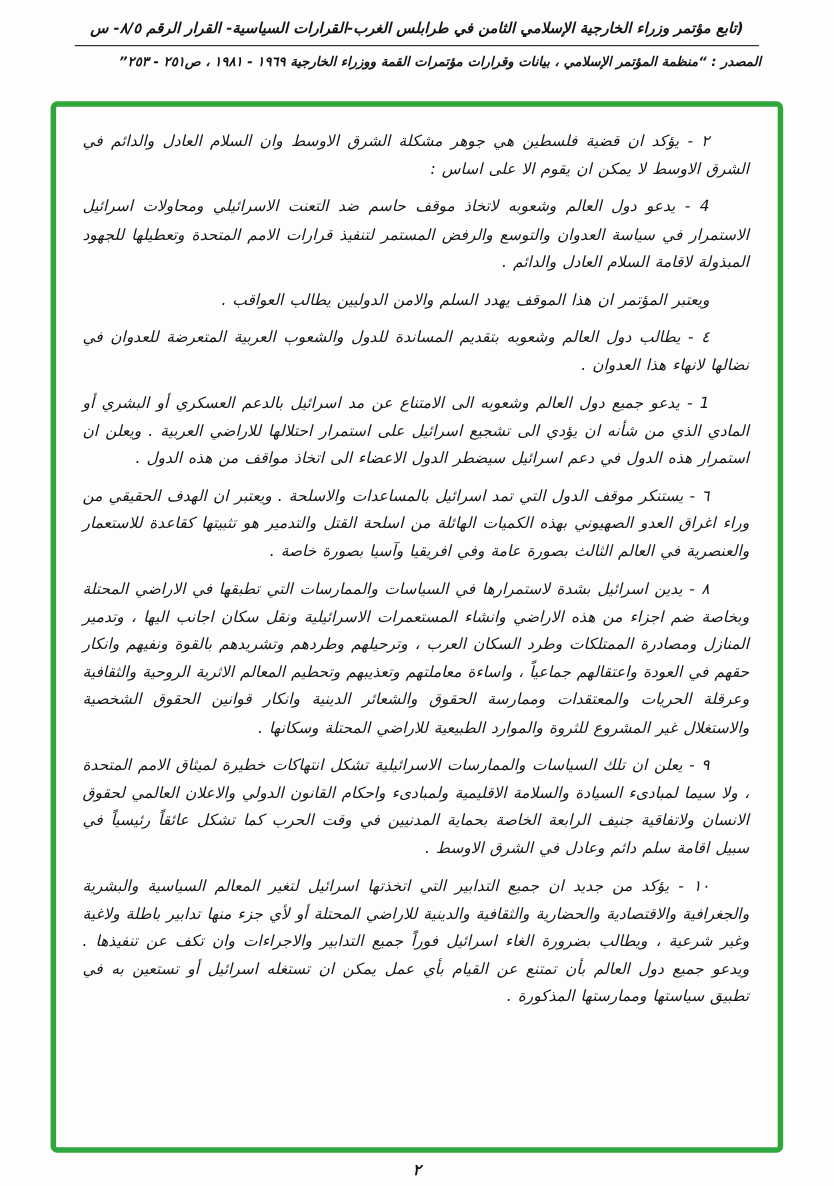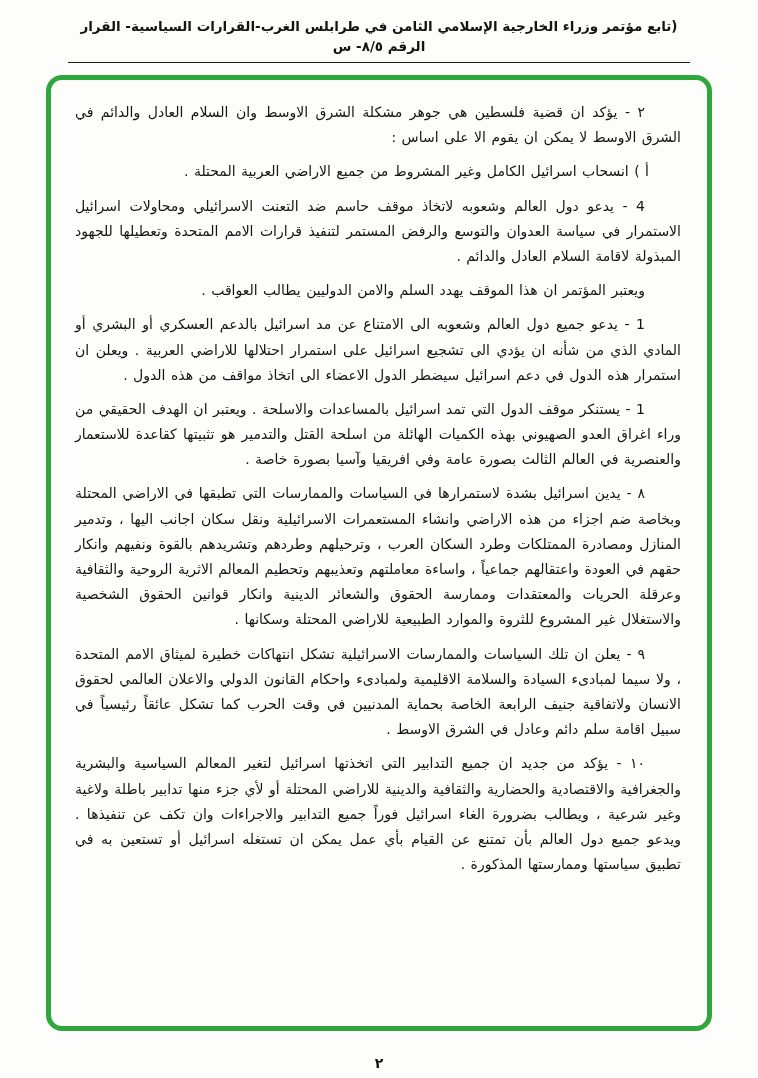--- a/index.html
+++ b/index.html
@@ -1,21 +1,21 @@
 <!DOCTYPE html>
 <html lang="ar" style="--frame-green: #2fa73c; --ink: #141414; --paper: #fdfdfb;"><head>
 <meta charset="utf-8">
 <title>Document</title>
 <style>
   :root{
     --frame-green:#2fa73c;
     --ink:#141414;
     --paper:#fdfdfb;
   }
-  *{box-sizing:border-box;}
+  *{box-sizing:border-box;font-style:italic;}
   html,body{margin:0;padding:0;}
   body{
     background:#ffffff;
     font-family:"DejaVu Sans", sans-serif;
     color:var(--ink);
   }
   .page{
     position:relative;
     width:758px;
     height:1078px;
@@ -42,25 +42,25 @@
   .header-line2{
     font-weight:700;
     font-size:12px;
     text-align:right;
     line-height:1.4;
   }
   
   .content-frame{
     position:absolute;
     left:46px;
-    top:75px;
+    top:92px;
     width:666px;
     height:956px;
     border:5px solid var(--frame-green);
-    border-radius:16px;
+    border-radius:6px;
     padding:20px 26px 16px 24px;
     overflow:hidden;
     background:transparent;
   }
   .body-text p{
     margin:0 0 9px 0;
     font-size:14px;
     line-height:1.8;
     text-align:justify;
     text-justify:inter-word;
@@ -90,30 +90,31 @@
   }
 </style>
 </head>
 <body>
 
 <div class="page">
 
   <header class="doc-header">
     <div class="header-line1">(تابع مؤتمر وزراء الخارجية الإسلامي الثامن في طرابلس الغرب-القرارات السياسية- القرار الرقم ٨/٥- س</div>
     <hr class="header-rule">
+    <div class="header-line2">المصدر : “منظمة المؤتمر الإسلامي ، بيانات وقرارات مؤتمرات القمة ووزراء الخارجية ١٩٦٩ - ١٩٨١ ، ص٢٥١ - ٢٥٣”</div>
   </header>
 
   <main class="content-frame">
     <div class="body-text">
       <p class="para">٢ - يؤكد ان قضية فلسطين هي جوهر مشكلة الشرق الاوسط وان السلام العادل والدائم في الشرق الاوسط لا يمكن ان يقوم الا على اساس :</p>
-      <p class="subitem">أ ) انسحاب اسرائيل الكامل وغير المشروط من جميع الاراضي العربية المحتلة .</p>
       <p class="para">4 - يدعو دول العالم وشعوبه لاتخاذ موقف حاسم ضد التعنت الاسرائيلي ومحاولات اسرائيل الاستمرار في سياسة العدوان والتوسع والرفض المستمر لتنفيذ قرارات الامم المتحدة وتعطيلها للجهود المبذولة لاقامة السلام العادل والدائم .</p>
       <p class="note">ويعتبر المؤتمر ان هذا الموقف يهدد السلم والامن الدوليين يطالب العواقب .</p>
+      <p class="para">٤ - يطالب دول العالم وشعوبه بتقديم المساندة للدول والشعوب العربية المتعرضة للعدوان في نضالها لانهاء هذا العدوان .</p>
       <p class="para">1 - يدعو جميع دول العالم وشعوبه الى الامتناع عن مد اسرائيل بالدعم العسكري أو البشري أو المادي الذي من شأنه ان يؤدي الى تشجيع اسرائيل على استمرار احتلالها للاراضي العربية . ويعلن ان استمرار هذه الدول في دعم اسرائيل سيضطر الدول الاعضاء الى اتخاذ مواقف من هذه الدول .</p>
-      <p class="para">1 - يستنكر موقف الدول التي تمد اسرائيل بالمساعدات والاسلحة . ويعتبر ان الهدف الحقيقي من وراء اغراق العدو الصهيوني بهذه الكميات الهائلة من اسلحة القتل والتدمير هو تثبيتها كقاعدة للاستعمار والعنصرية في العالم الثالث بصورة عامة وفي افريقيا وآسيا بصورة خاصة .</p>
+      <p class="para">٦ - يستنكر موقف الدول التي تمد اسرائيل بالمساعدات والاسلحة . ويعتبر ان الهدف الحقيقي من وراء اغراق العدو الصهيوني بهذه الكميات الهائلة من اسلحة القتل والتدمير هو تثبيتها كقاعدة للاستعمار والعنصرية في العالم الثالث بصورة عامة وفي افريقيا وآسيا بصورة خاصة .</p>
       <p class="para">٨ - يدين اسرائيل بشدة لاستمرارها في السياسات والممارسات التي تطبقها في الاراضي المحتلة وبخاصة ضم اجزاء من هذه الاراضي وانشاء المستعمرات الاسرائيلية ونقل سكان اجانب اليها ، وتدمير المنازل ومصادرة الممتلكات وطرد السكان العرب ، وترحيلهم وطردهم وتشريدهم بالقوة ونفيهم وانكار حقهم في العودة واعتقالهم جماعياً ، واساءة معاملتهم وتعذيبهم وتحطيم المعالم الاثرية الروحية والثقافية وعرقلة الحريات والمعتقدات وممارسة الحقوق والشعائر الدينية وانكار قوانين الحقوق الشخصية والاستغلال غير المشروع للثروة والموارد الطبيعية للاراضي المحتلة وسكانها .</p>
       <p class="para">٩ - يعلن ان تلك السياسات والممارسات الاسرائيلية تشكل انتهاكات خطيرة لميثاق الامم المتحدة ، ولا سيما لمبادىء السيادة والسلامة الاقليمية ولمبادىء واحكام القانون الدولي والاعلان العالمي لحقوق الانسان ولاتفاقية جنيف الرابعة الخاصة بحماية المدنيين في وقت الحرب كما تشكل عائقاً رئيسياً في سبيل اقامة سلم دائم وعادل في الشرق الاوسط .</p>
       <p class="para">١٠ - يؤكد من جديد ان جميع التدابير التي اتخذتها اسرائيل لتغير المعالم السياسية والبشرية والجغرافية والاقتصادية والحضارية والثقافية والدينية للاراضي المحتلة أو لأي جزء منها تدابير باطلة ولاغية وغير شرعية ، ويطالب بضرورة الغاء اسرائيل فوراً جميع التدابير والاجراءات وان تكف عن تنفيذها . ويدعو جميع دول العالم بأن تمتنع عن القيام بأي عمل يمكن ان تستغله اسرائيل أو تستعين به في تطبيق سياستها وممارستها المذكورة .</p>
     </div>
   </main>
 
   <footer class="page-footer">
     <span class="page-number">٢</span>
   </footer>
 

